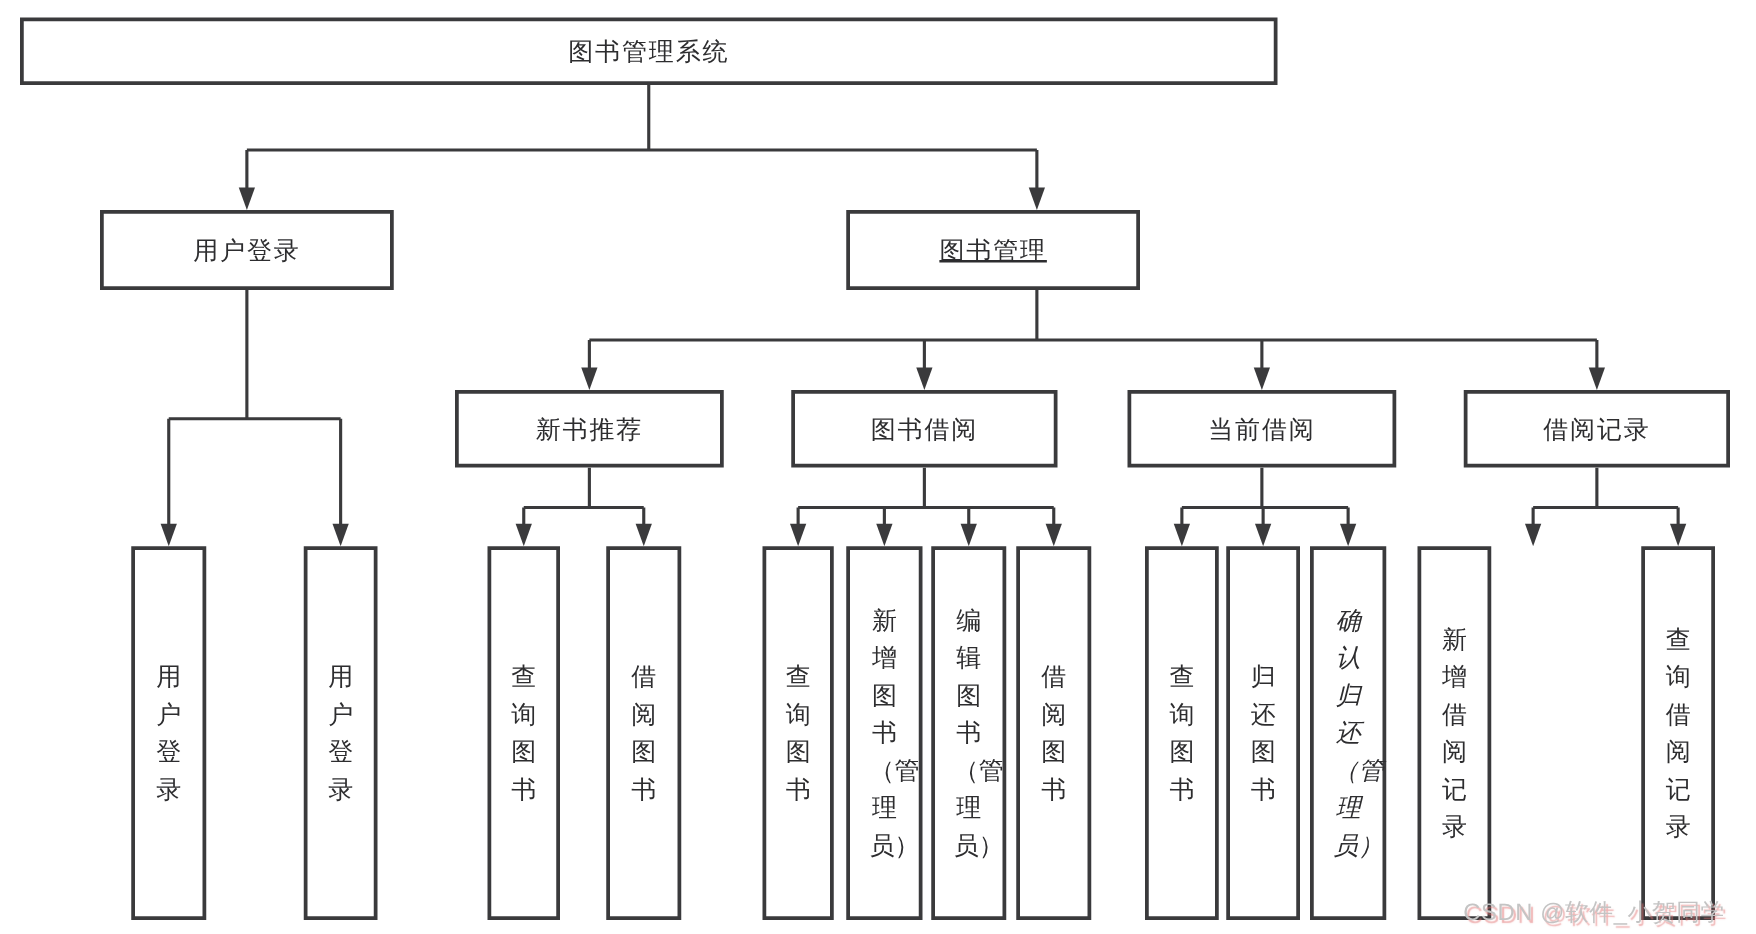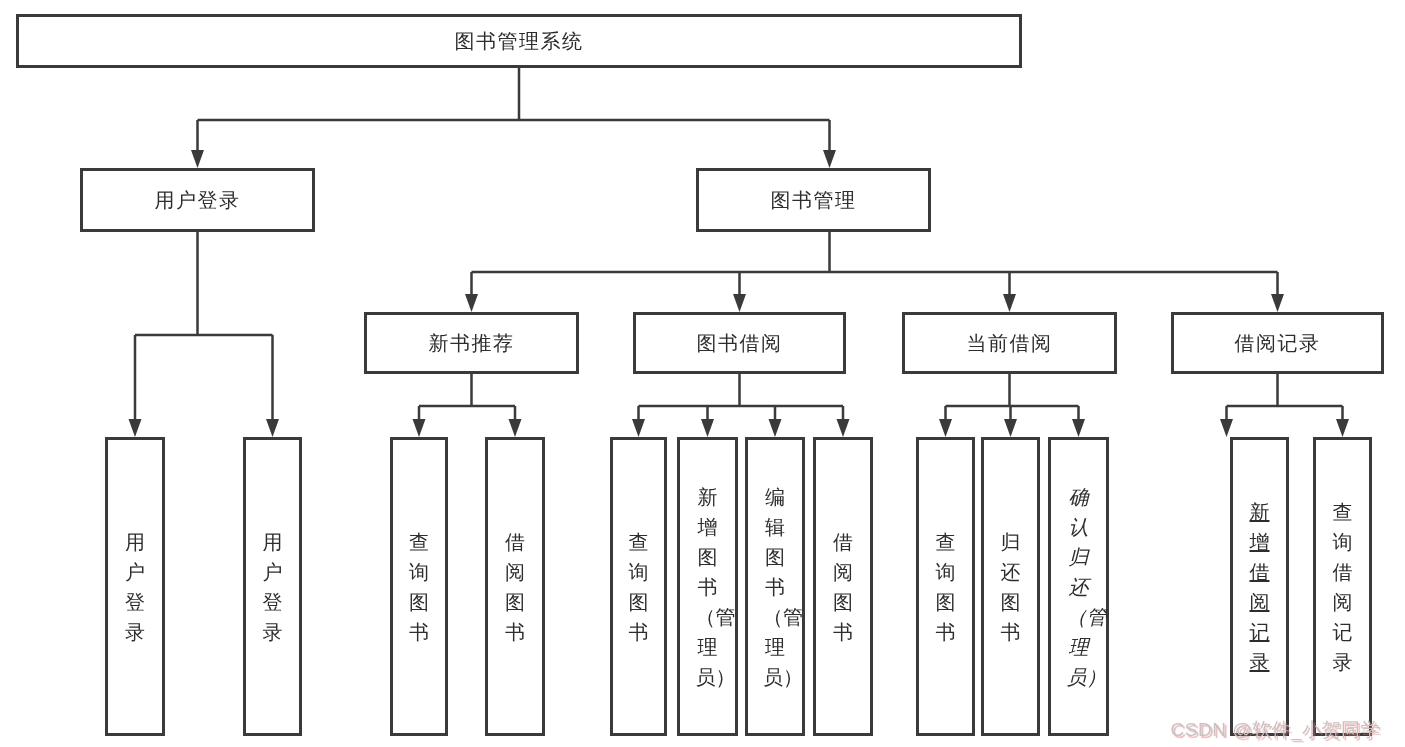--- a/index.html
+++ b/index.html
@@ -15,39 +15,39 @@
     color:#2d2d2f;
   }
   .hlabel { font-size:20px; letter-spacing:1.5px; white-space:nowrap; }
   .vtext {
     width:24px; font-size:20px; line-height:30px;
     text-align:center; word-break:break-all;
   }
   
   .root   { left:16px;  top:14px;  width:1006px; height:54px; }
   .n-ul   { left:80px;  top:168px; width:235px;  height:64px; }
-  .n-bm   { left:696px; top:168px; width:235px;  height:64px; }
+  .n-bm   { left:677px; top:168px; width:235px;  height:64px;text-decoration:underline; }
   .n-nb   { left:364px; top:312px; width:215px;  height:62px;text-align:center; }
   .n-bb   { left:633px; top:312px; width:213px;  height:62px; }
   .n-cb   { left:902px; top:312px; width:215px;  height:62px; }
   .n-br   { left:1171px;top:312px; width:213px;  height:62px; }
   
   .leaf { top:437px; height:299px; }
   .l-login   { left:105px;  width:60px; }
   .l-logout  { left:243px;  width:59px; }
   .l-nbq     { left:390px;  width:58px; }
   .l-nbb     { left:485px;  width:60px; }
   .l-bbq     { left:610px;  width:57px; }
   .l-bba     { left:677px;  width:61px; }
   .l-bbe     { left:745px;  width:60px; }
   .l-bbb     { left:813px;  width:60px; }
   .l-cbq     { left:916px;  width:59px; }
   .l-cbr     { left:981px;  width:59px; }
   .l-cbc     { left:1048px; width:61px;font-style:italic; }
-  .l-bra     { left:1230px; width:59px;text-decoration:underline; }
+  .l-bra     { left:1134px; width:59px; }
   .l-brq     { left:1313px; width:59px;align-items:center; }
   #watermark {
     position:absolute; right:6px; bottom:4px;
     font-size:19px; color:#c4c4c4; letter-spacing:0.5px;
     text-shadow:2px 2px 1px rgba(225,115,115,0.55);
     white-space:nowrap;
     margin-top:42px;
   }
 </style>
 </head>

